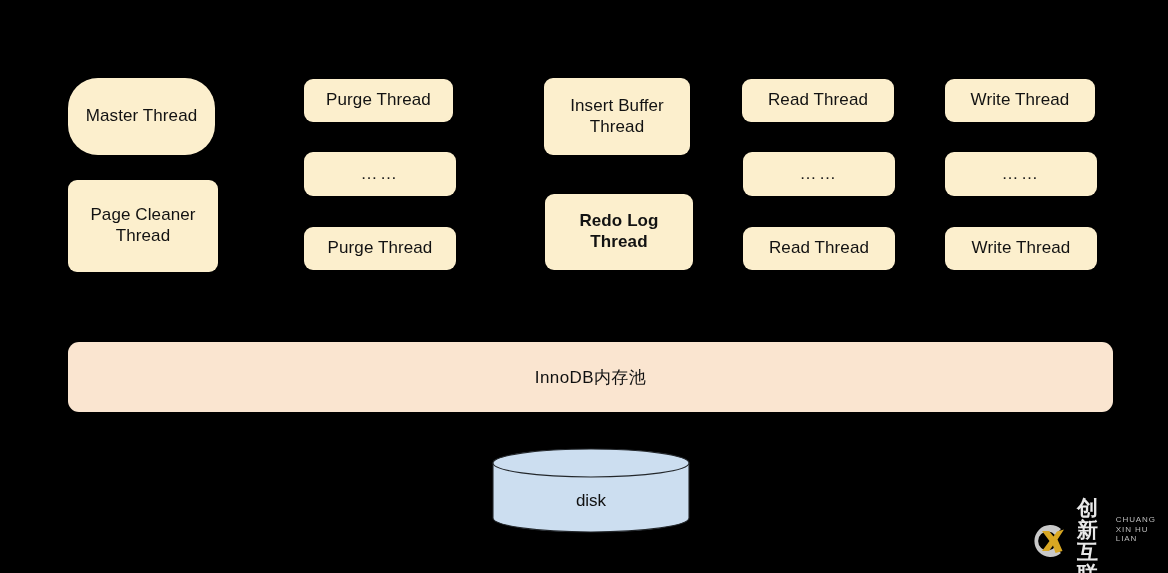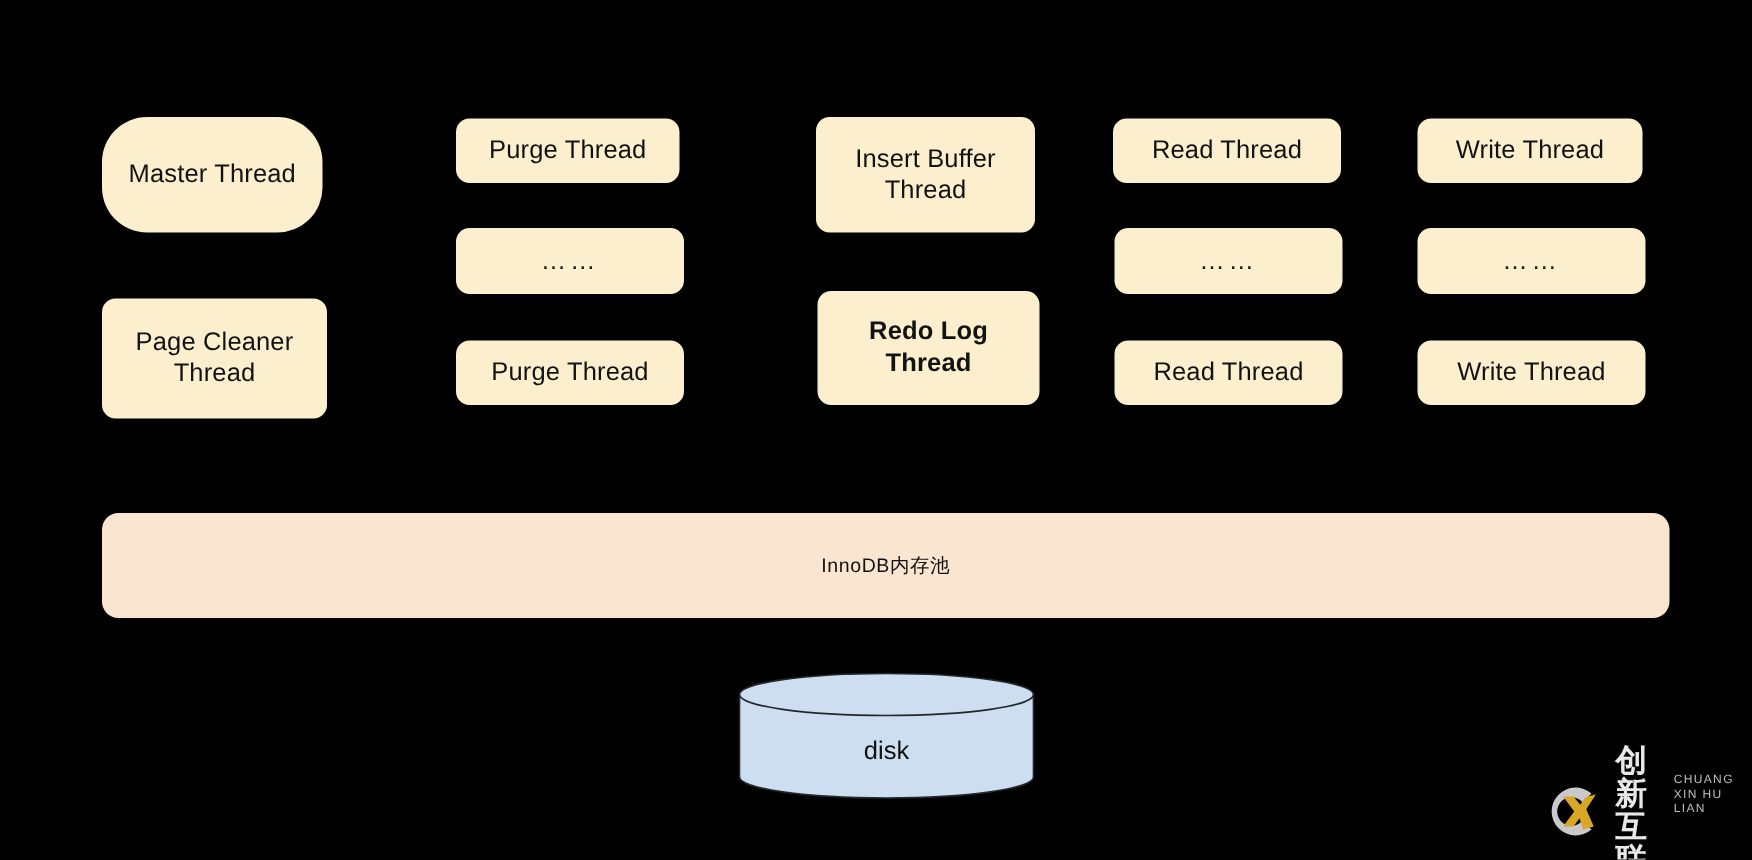--- a/index.html
+++ b/index.html
@@ -44,21 +44,21 @@
   }
   .pool {
     position: absolute;
     box-sizing: border-box;
     background: #fae5d0;
     border-radius: 11px;
     color: #111111;
     display: flex;
     align-items: center;
     justify-content: center;
-    font-size: 13px;
+    font-size: 17px;
     letter-spacing: 0.4px;
   }
   
   .disk {
     position: absolute;
   }
   .disk svg { display: block; }
   .disk-label {
     position: absolute;
     left: 0;
@@ -90,21 +90,21 @@
     margin-top: 18px;
   }
 </style>
 </head>
 <body>
 
 <div id="canvas">
 
   <div class="node" style="left:68px; top:78px; width:147px; height:77px;border-radius:30px;">Master Thread</div>
 
-  <div class="node" style="left:68px; top:199px; width:150px; height:80px;">Page Cleaner
+  <div class="node" style="left:68px; top:180px; width:150px; height:92px;">Page Cleaner
 Thread</div>
 
   <div class="node" style="left:304px; top:79px; width:149px; height:43px;">Purge Thread</div>
 
   <div class="node ellipsis" style="left:304px; top:152px; width:152px; height:44px;">……</div>
 
   <div class="node" style="left:304px; top:227px; width:152px; height:43px;">Purge Thread</div>
 
   <div class="node" style="left:544px; top:78px; width:146px; height:77px;">Insert Buffer
 Thread</div>

